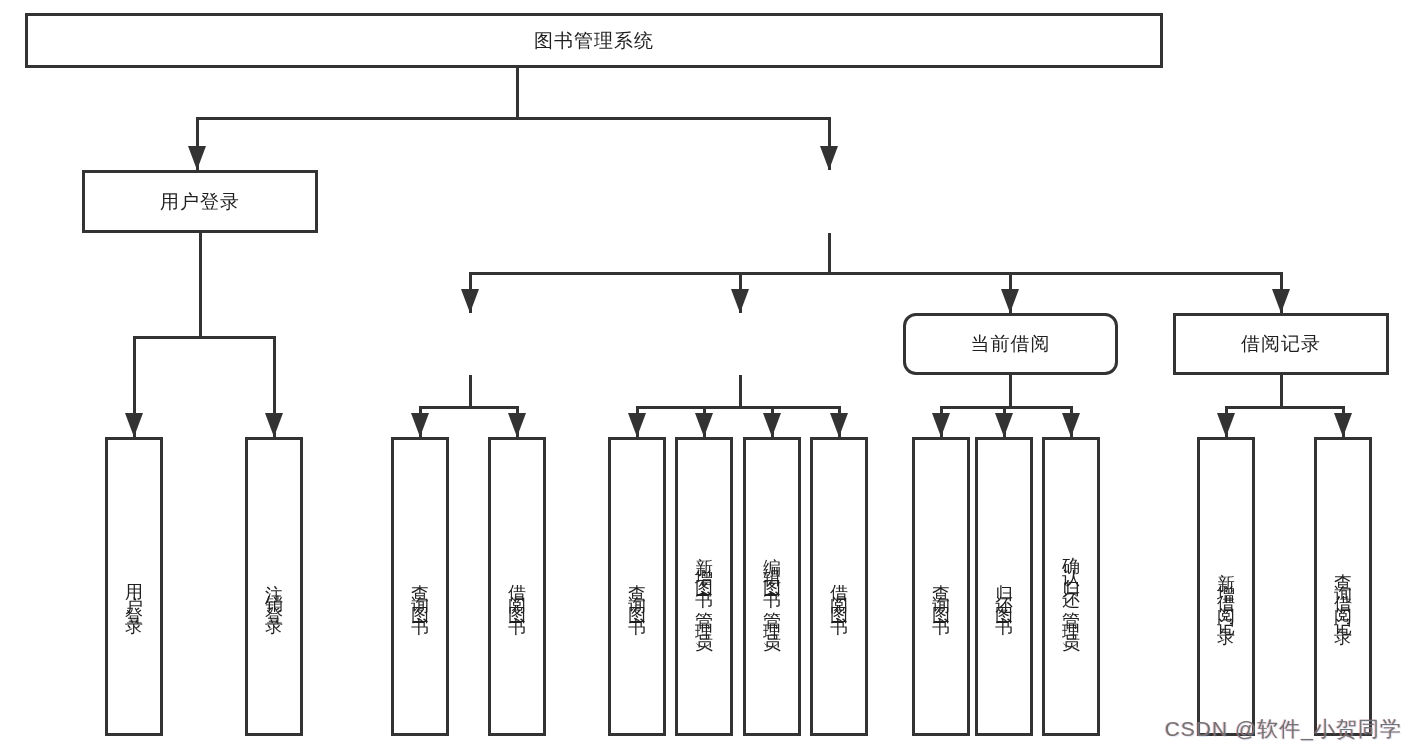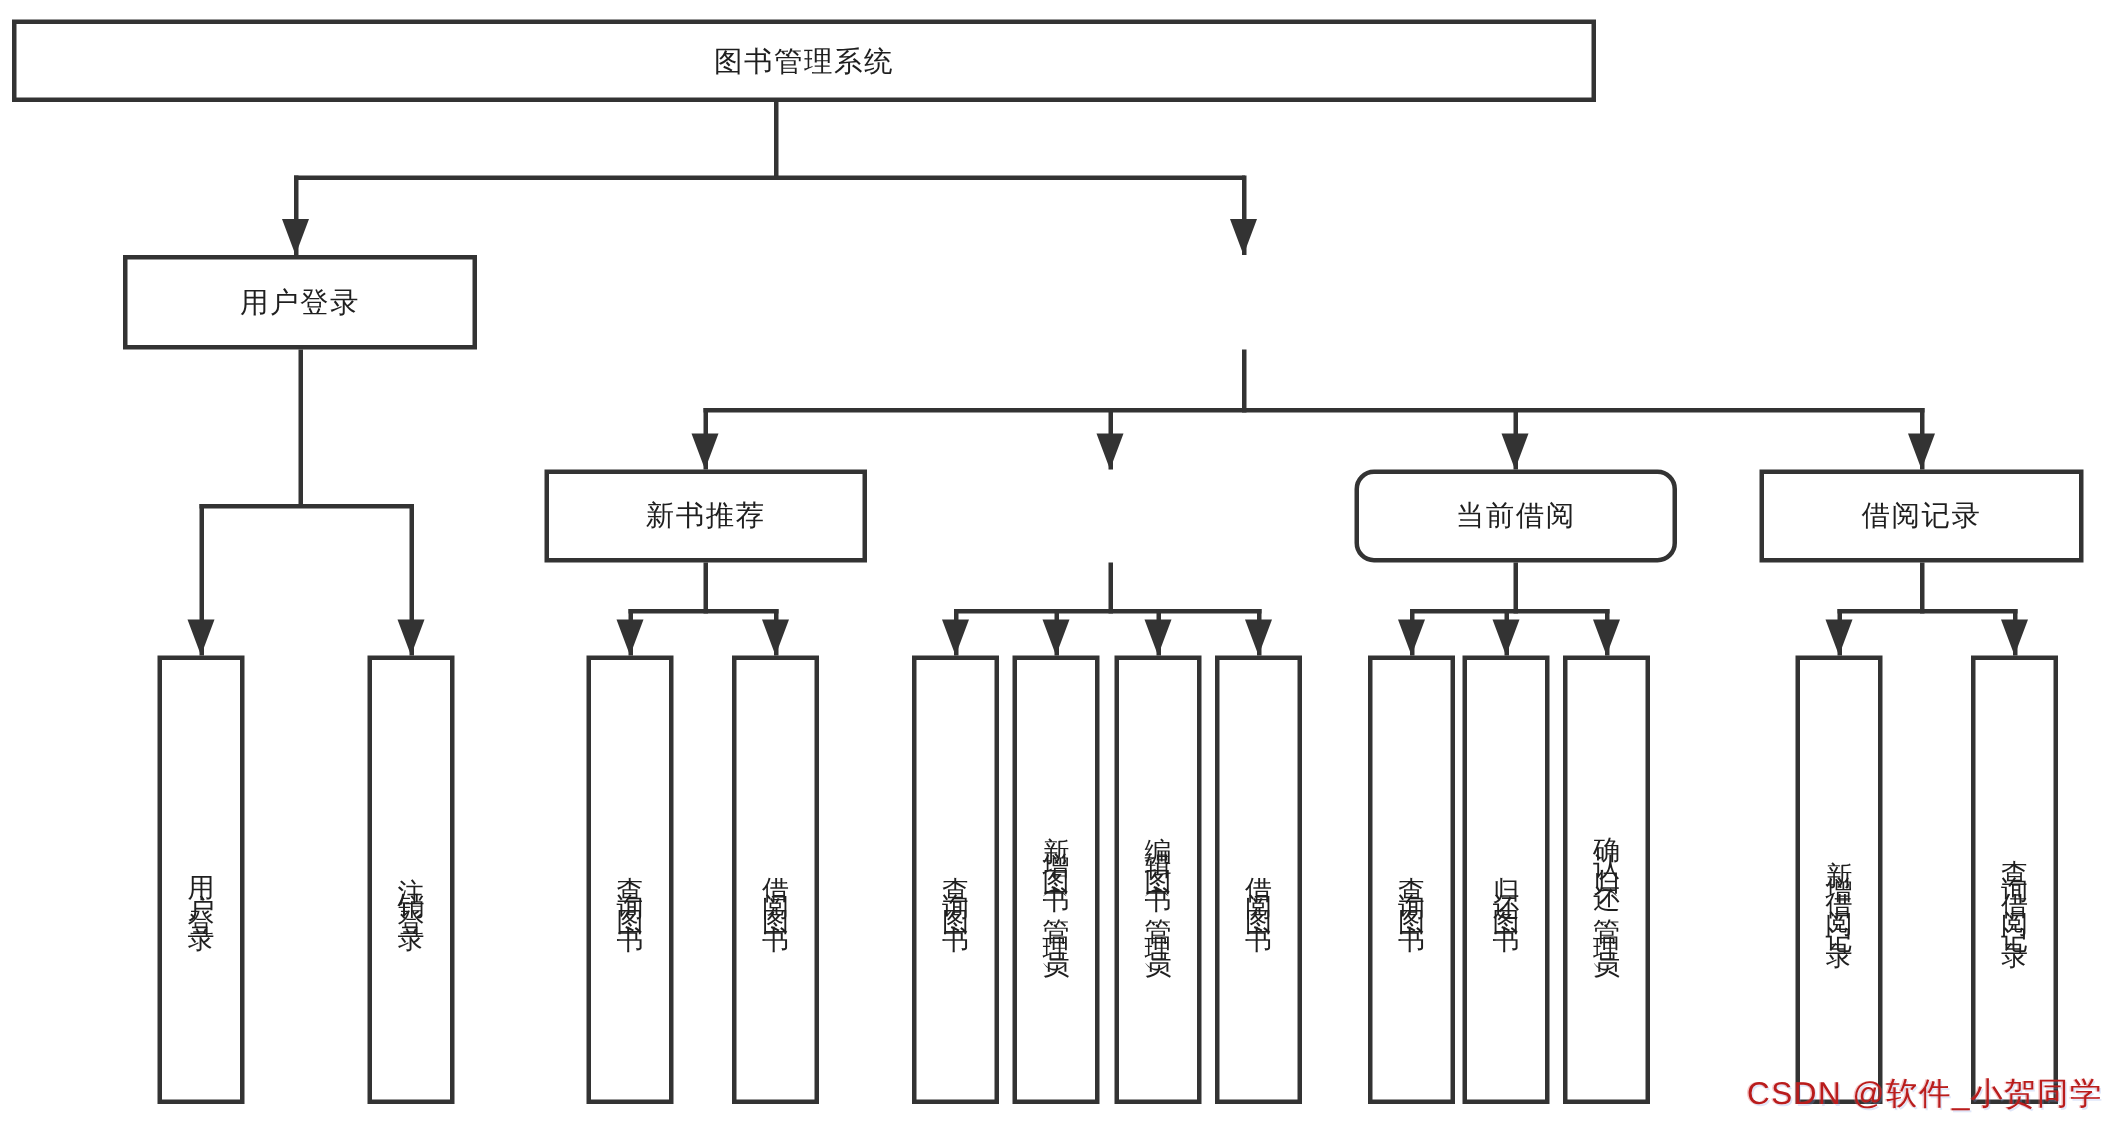--- a/index.html
+++ b/index.html
@@ -36,43 +36,40 @@
   .a{
     position:absolute;width:0;height:0;
     border-left:9px solid transparent;
     border-right:9px solid transparent;
     border-top:24px solid #333333;
   }
   .watermark{
     position:absolute;
     right:3px;top:715px;
     font-size:21px;
-    color:#b91c1c;
+    color:#737373;
     letter-spacing:1px;
     z-index:10;
     text-shadow:-1px 0 0 rgba(230,90,90,0.35), 1px 1px 0 rgba(130,160,230,0.25);
   }
 </style>
 </head>
 <body>
 
 <div id="stage">
 
-  <div class="node" style="left:8px;top:13px;width:1056px;height:55px;">
+  <div class="node" style="left:25px;top:13px;width:1138px;height:55px;">
     <span>图书管理系统</span>
   </div>
 
   <div class="node" style="left:82px;top:170px;width:236px;height:63px;">
     <span>用户登录</span>
   </div>
 
 
-  <div class="node" style="left:363px;top:313px;width:215px;height:62px;">
-    <span>新书推荐</span>
-  </div>
 
 
   <div class="node" style="left:903px;top:313px;width:215px;height:62px;border-radius:13px;">
     <span>当前借阅</span>
   </div>
 
   <div class="node" style="left:1173px;top:313px;width:216px;height:62px;font-family:Liberation Serif, serif;">
     <span>借阅记录</span>
   </div>
 

